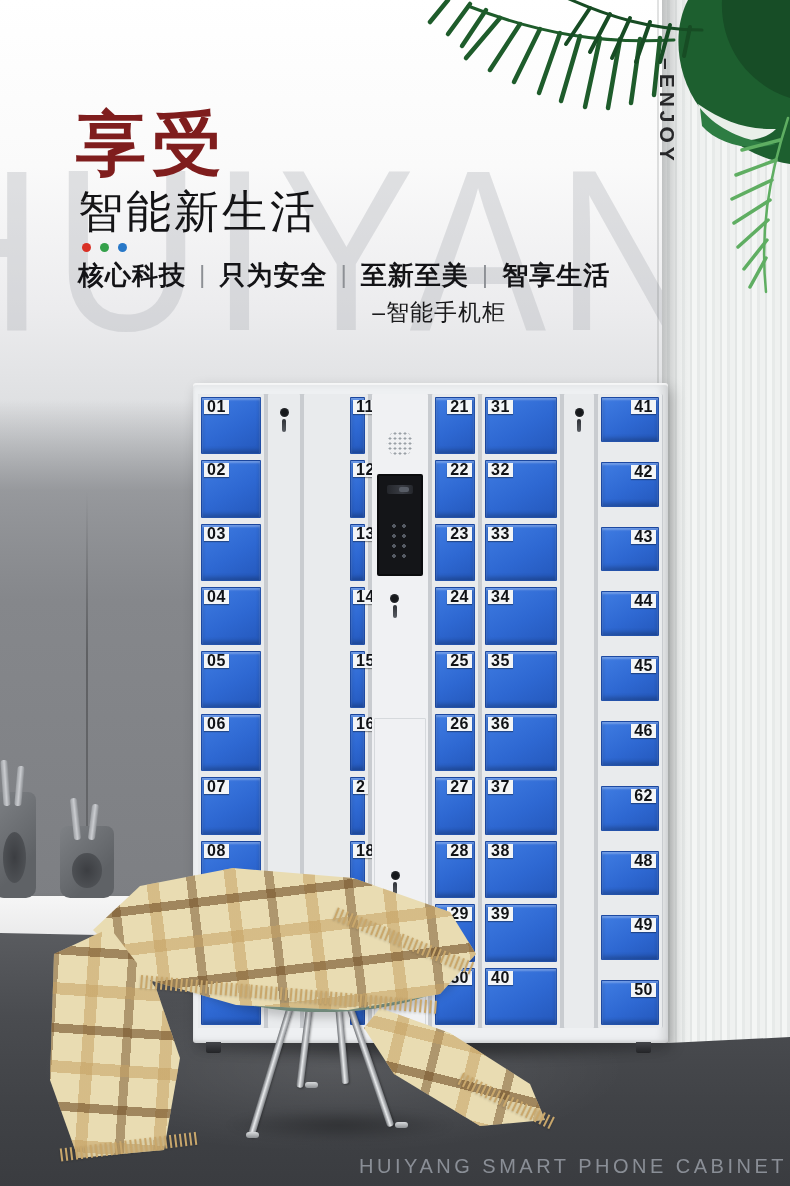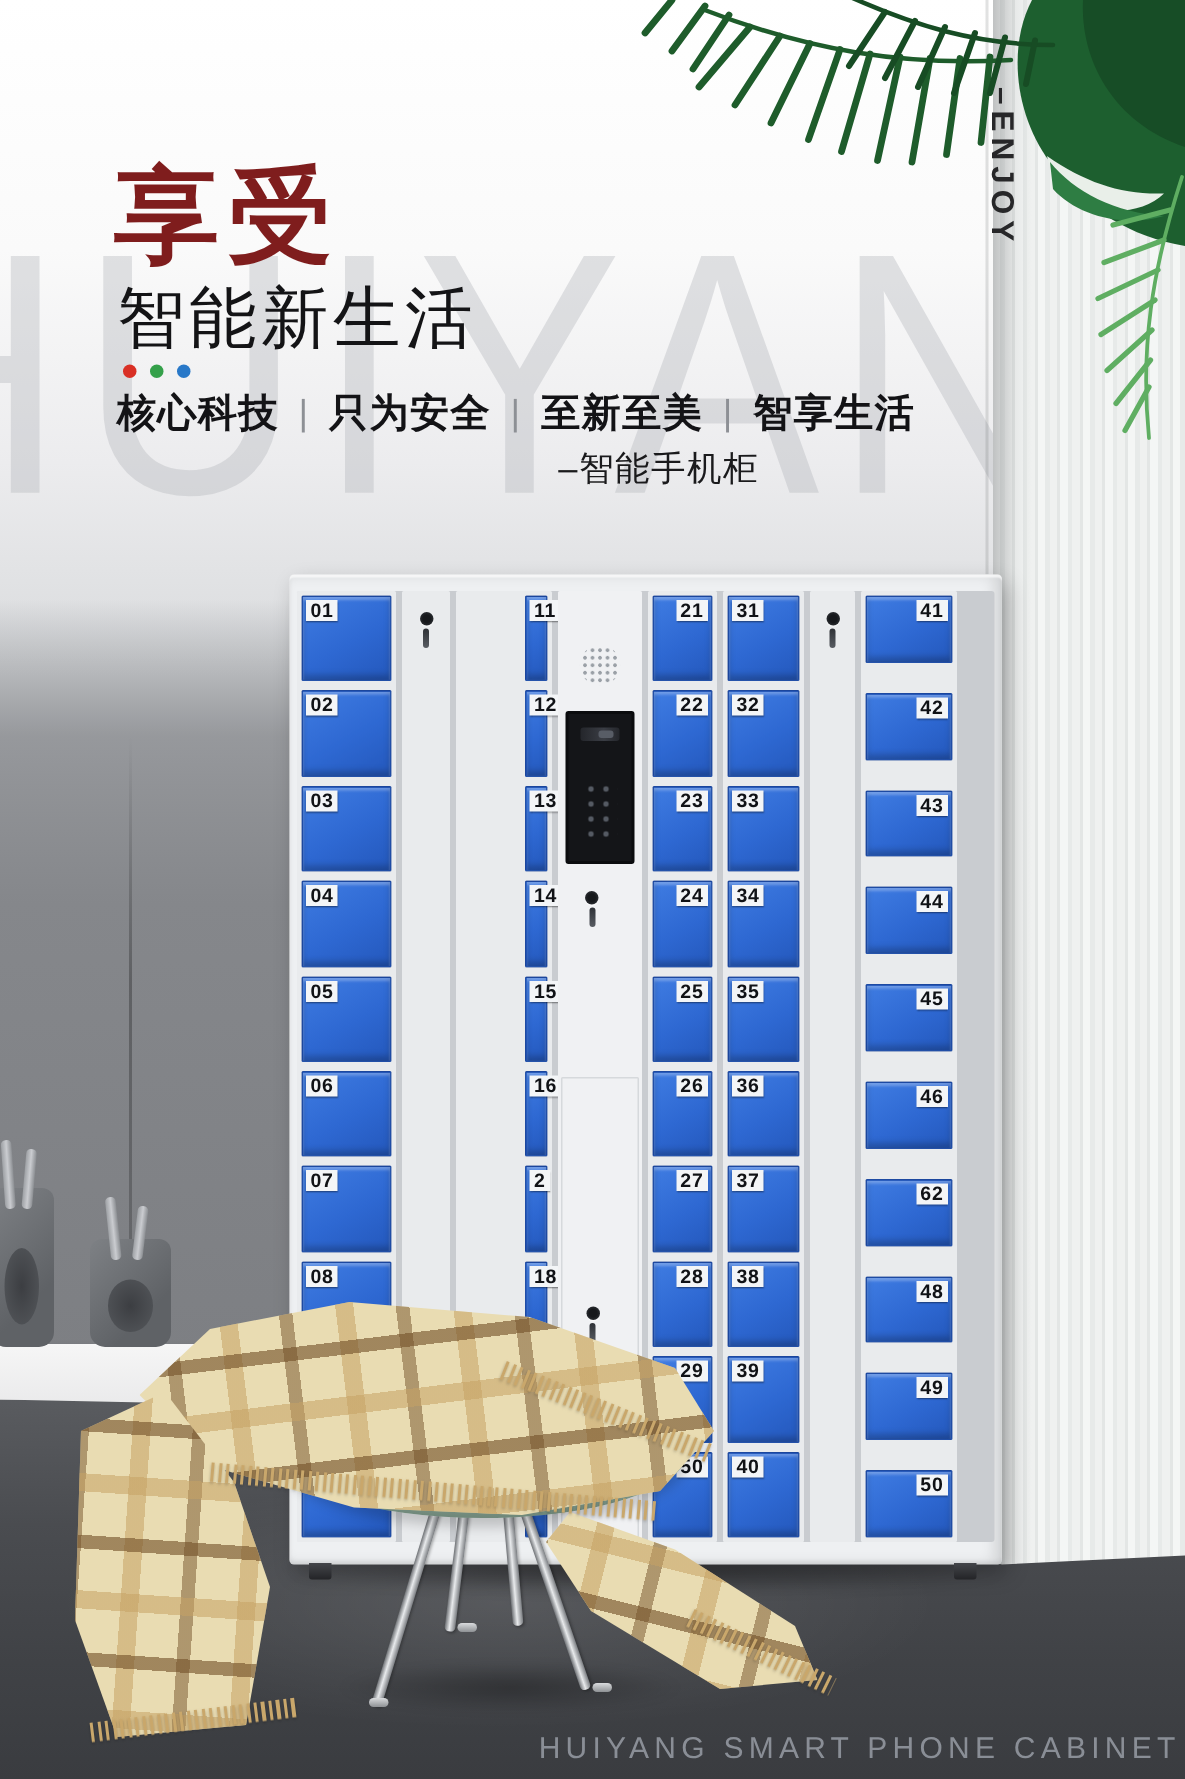--- a/index.html
+++ b/index.html
@@ -64,21 +64,21 @@
   }
   .cabinet-grid{display:flex;gap:4px;height:100%;background:#c9ccd0;border-radius:2px;}
   .col{position:relative;background:#e9ebed;border-radius:1px;box-sizing:border-box;}
   .col.doors{display:flex;flex-direction:column;gap:6px;padding:3px;}
   .door{
     flex:1;position:relative;border-radius:1px;
     background:linear-gradient(150deg,#3f7ce2 0%,#2e68d2 55%,#2458bc 100%);
     border:1px solid rgba(18,52,128,.55);
     box-shadow:inset 0 2px 2px rgba(255,255,255,.28),inset 0 -3px 4px rgba(0,0,0,.22);
   }
-  .chip{position:absolute;top:2px;background:#f3f5f7;color:#101216;font-size:13px;font-weight:700;line-height:14px;padding:0 3px;letter-spacing:.5px;box-shadow:0 1px 1px rgba(0,0,0,.35);}
+  .chip{position:absolute;top:2px;background:#f3f5f7;color:#101216;font-size:16px;font-weight:700;line-height:14px;padding:0 3px;letter-spacing:.5px;box-shadow:0 1px 1px rgba(0,0,0,.35);}
   .chip.left{left:2px;} .chip.right{right:2px;}
   .keyhole{position:absolute;width:16px;height:30px;}
   .keyhole i{display:block;width:9px;height:9px;margin:0 auto;border-radius:50%;background:radial-gradient(#16181b 40%,#3a3d42);box-shadow:0 1px 1px rgba(255,255,255,.6);}
   .keyhole b{display:block;width:4px;height:13px;margin:2px auto 0;border-radius:2px;background:linear-gradient(180deg,#2e3136,#585c62);}
   .col.lock .kh-top{left:50%;transform:translateX(-50%);top:14px;}
   .col.panel{background:#f0f1f3;}
   .speaker{
     position:absolute;left:50%;transform:translateX(-50%);top:36px;width:27px;height:27px;border-radius:50%;
     background-image:radial-gradient(#9aa0a6 1px,rgba(0,0,0,0) 1.4px);background-size:5px 5px;background-position:center;
   }
@@ -322,21 +322,21 @@
         <div class="door" data-interactable="false">
           <span class="chip right" data-interactable="false">28</span>
         </div>
         <div class="door" data-interactable="false">
           <span class="chip right" data-interactable="false">29</span>
         </div>
         <div class="door" data-interactable="false">
           <span class="chip right" data-interactable="false">50</span>
         </div>
       </div>
-      <div class="col doors" data-interactable="false" style="width: 54px;">
+      <div class="col doors" data-interactable="false" style="width: 78px;">
         <div class="door" data-interactable="false">
           <span class="chip left" data-interactable="false">31</span>
         </div>
         <div class="door" data-interactable="false">
           <span class="chip left" data-interactable="false">32</span>
         </div>
         <div class="door" data-interactable="false">
           <span class="chip left" data-interactable="false">33</span>
         </div>
         <div class="door" data-interactable="false">

